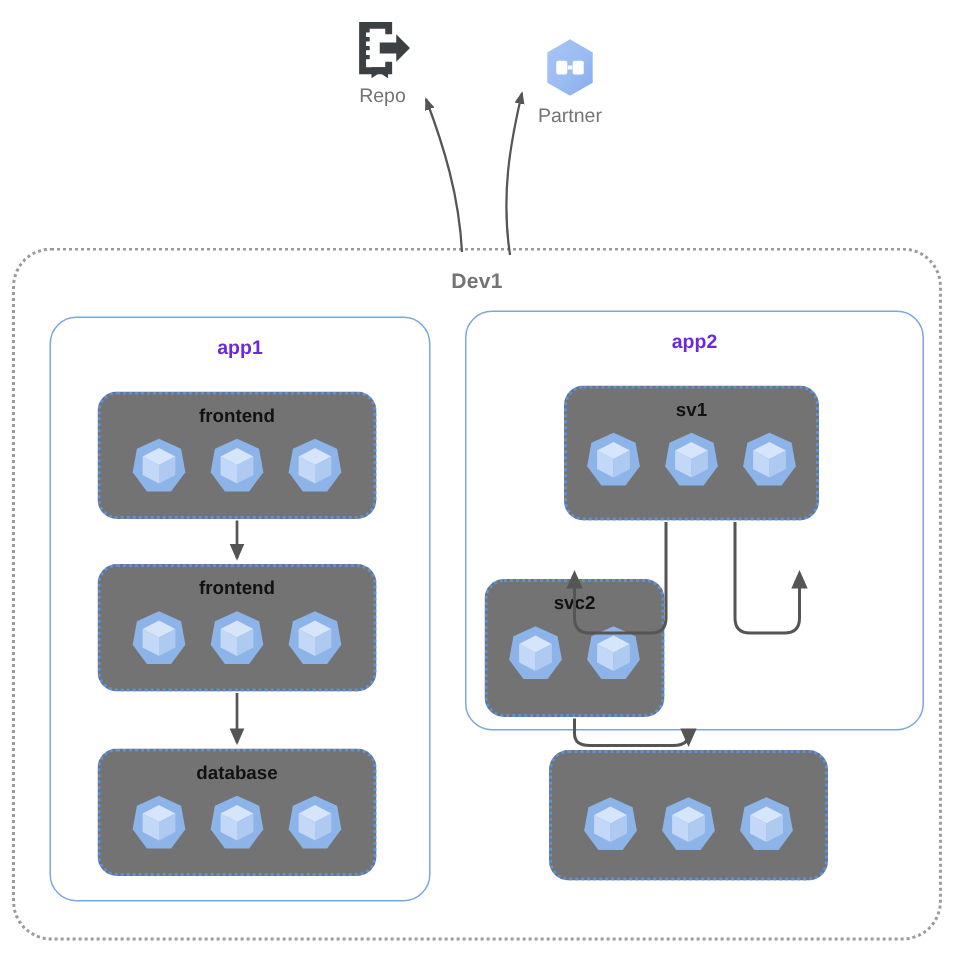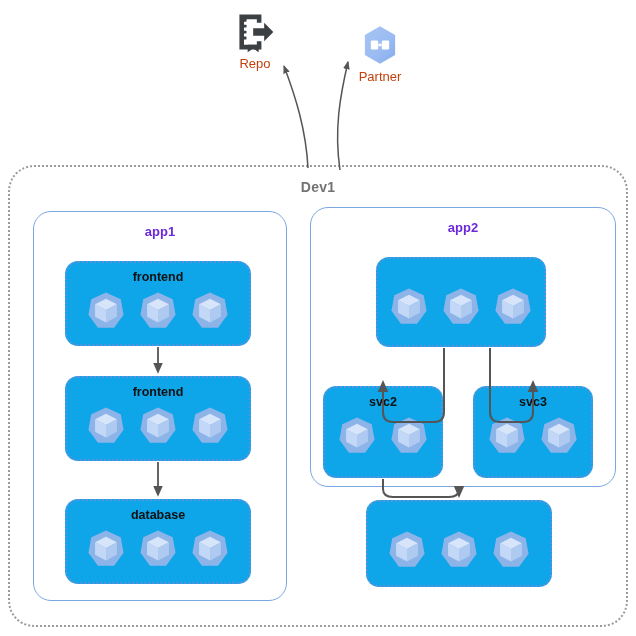--- a/index.html
+++ b/index.html
@@ -29,21 +29,21 @@
   }
 
   
   .ext-node {
     position: absolute;
     text-align: center;
     width: 110px;
   }
   .ext-label {
     font-size: 13px;
-    color: #c2410c;
+    color: #737373;
     line-height: 16px;
     margin-top: 2px;
     white-space: nowrap;
   }
   .ext-icon {
     width: 44px;
     height: 44px;
     margin: 0 auto;
     display: block;
   }
@@ -90,21 +90,21 @@
     font-weight: bold;
     color: #6d28d9;
   }
 
   
   .svc-box {
     position: absolute;
     border: 2.2px dotted #5a92dd;
     border-radius: 13px;
     box-sizing: border-box;
-    background: #0ea5e9;
+    background: #737373;
   }
   .svc-title {
     position: absolute;
     top: 7px;
     left: 0;
     width: 100%;
     text-align: center;
     font-size: 12.5px;
     font-weight: bold;
     color: #111111;
@@ -260,20 +260,21 @@
         </g>
       </svg>
     </div>
   </div>
 
   <div class="app-box" style="left:310px; top:207px; width:306px; height:280px;">
     <div class="app-title">app2</div>
   </div>
 
   <div class="svc-box" style="left:376px; top:257px; width:170px; height:90px;">
+    <div class="svc-title">sv1</div>
     <div class="pod-row">
       <svg class="pod" viewBox="0 0 40 42">
         <path d="M20 1.5 L35.5 8.5 L38.5 25 L28.5 38.5 L11.5 38.5 L1.5 25 L4.5 8.5 Z" fill="#8db4e8"></path>
         <g>
           <path d="M20 8 L31.5 14 L20 20 L8.5 14 Z" fill="#d7e5fa"></path>
           <path d="M8.5 14 L20 20 L20 33 L8.5 27 Z" fill="#c3d8f7"></path>
           <path d="M31.5 14 L31.5 27 L20 33 L20 20 Z" fill="#aecaf1"></path>
         </g>
       </svg>
       <svg class="pod" viewBox="0 0 40 42">
@@ -310,41 +311,20 @@
         <path d="M20 1.5 L35.5 8.5 L38.5 25 L28.5 38.5 L11.5 38.5 L1.5 25 L4.5 8.5 Z" fill="#8db4e8"></path>
         <g>
           <path d="M20 8 L31.5 14 L20 20 L8.5 14 Z" fill="#d7e5fa"></path>
           <path d="M8.5 14 L20 20 L20 33 L8.5 27 Z" fill="#c3d8f7"></path>
           <path d="M31.5 14 L31.5 27 L20 33 L20 20 Z" fill="#aecaf1"></path>
         </g>
       </svg>
     </div>
   </div>
 
-  <div class="svc-box" style="left:473px; top:386px; width:120px; height:92px;">
-    <div class="svc-title">svc3</div>
-    <div class="pod-row">
-      <svg class="pod" viewBox="0 0 40 42">
-        <path d="M20 1.5 L35.5 8.5 L38.5 25 L28.5 38.5 L11.5 38.5 L1.5 25 L4.5 8.5 Z" fill="#8db4e8"></path>
-        <g>
-          <path d="M20 8 L31.5 14 L20 20 L8.5 14 Z" fill="#d7e5fa"></path>
-          <path d="M8.5 14 L20 20 L20 33 L8.5 27 Z" fill="#c3d8f7"></path>
-          <path d="M31.5 14 L31.5 27 L20 33 L20 20 Z" fill="#aecaf1"></path>
-        </g>
-      </svg>
-      <svg class="pod" viewBox="0 0 40 42">
-        <path d="M20 1.5 L35.5 8.5 L38.5 25 L28.5 38.5 L11.5 38.5 L1.5 25 L4.5 8.5 Z" fill="#8db4e8"></path>
-        <g>
-          <path d="M20 8 L31.5 14 L20 20 L8.5 14 Z" fill="#d7e5fa"></path>
-          <path d="M8.5 14 L20 20 L20 33 L8.5 27 Z" fill="#c3d8f7"></path>
-          <path d="M31.5 14 L31.5 27 L20 33 L20 20 Z" fill="#aecaf1"></path>
-        </g>
-      </svg>
-    </div>
-  </div>
 
   <div class="svc-box" style="left:366px; top:500px; width:186px; height:87px;">
     <div class="pod-row">
       <svg class="pod" viewBox="0 0 40 42">
         <path d="M20 1.5 L35.5 8.5 L38.5 25 L28.5 38.5 L11.5 38.5 L1.5 25 L4.5 8.5 Z" fill="#8db4e8"></path>
         <g>
           <path d="M20 8 L31.5 14 L20 20 L8.5 14 Z" fill="#d7e5fa"></path>
           <path d="M8.5 14 L20 20 L20 33 L8.5 27 Z" fill="#c3d8f7"></path>
           <path d="M31.5 14 L31.5 27 L20 33 L20 20 Z" fill="#aecaf1"></path>
         </g>

